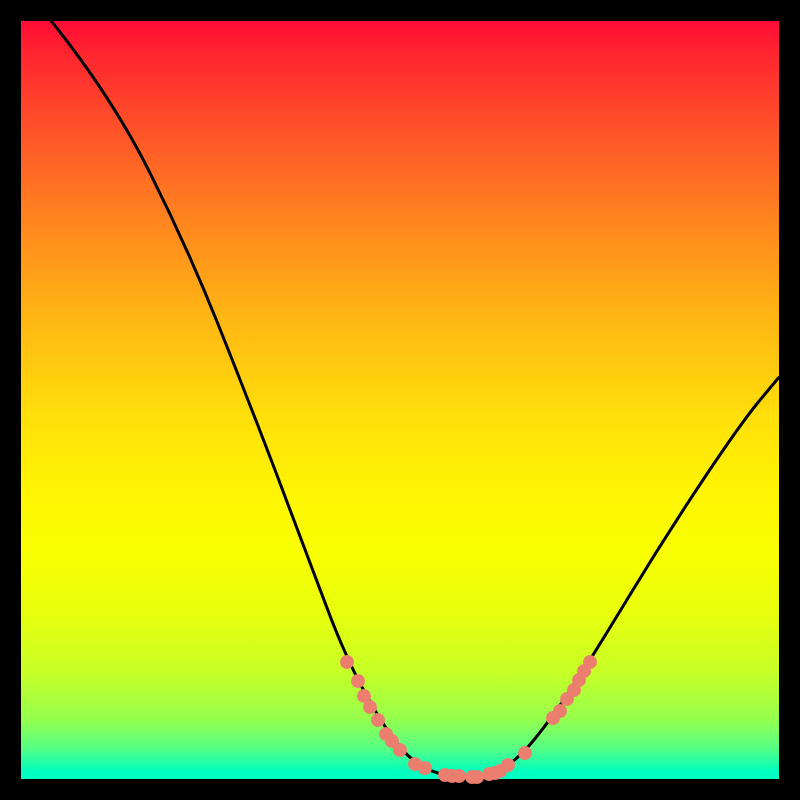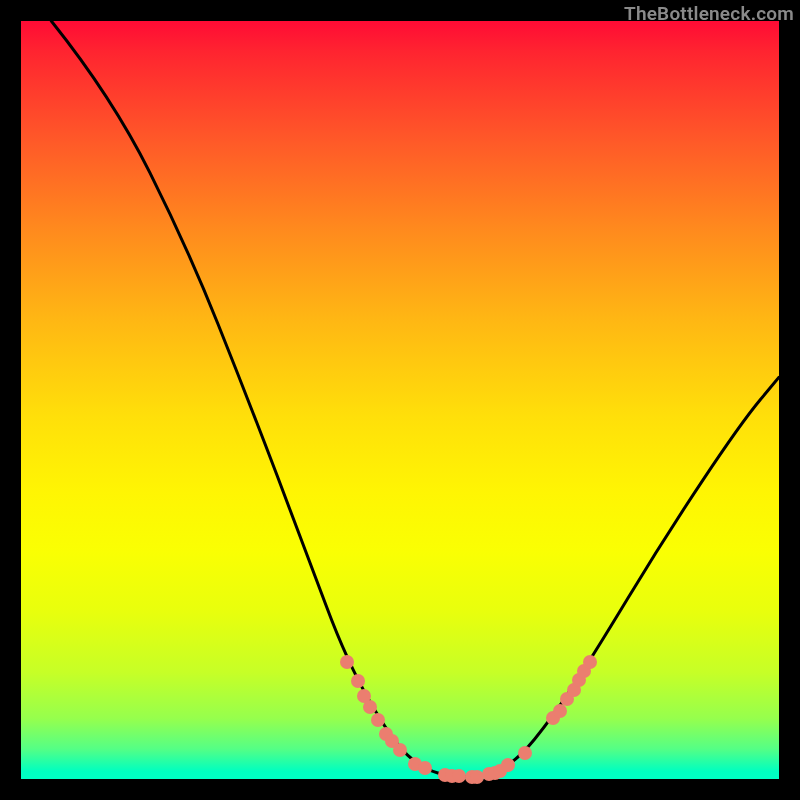--- a/index.html
+++ b/index.html
@@ -67,21 +67,20 @@
     height: 14px;
     border-radius: 50%;
     background: #eb7e6f;
     transform: translate(-50%, -50%);
   }
 </style>
 </head>
 <body>
 
 <div class="stage">
-  <div class="attribution">TheBottleneck.com</div>
   <div class="plot">
     <svg class="curve" viewBox="0 0 758 758" preserveAspectRatio="none">
       <path id="curve-path" d="M 30.32 0.00 Q 90.96 75.80 128.86 151.60 Q 166.76 227.40 197.08 303.20 Q 227.40 379.00 256.20 454.80 Q 285.01 530.60 305.47 585.56 Q 325.94 640.51 348.68 680.31 Q 371.42 720.10 386.58 734.12 Q 401.74 748.15 416.90 751.94 Q 432.06 755.73 449.12 755.73 Q 466.17 755.73 481.33 747.39 Q 496.49 739.05 513.55 718.20 Q 530.60 697.36 549.55 668.93 Q 568.50 640.51 606.40 577.98 Q 644.30 515.44 682.20 458.59 Q 720.10 401.74 739.05 379.00 T 758.00 356.26" fill="none" stroke="#000000" stroke-width="3" stroke-linecap="round" stroke-linejoin="round"></path>
     </svg>
     <div id="marker-layer">
         <div class="marker" style="left: 325.94px; top: 640.51px; background: rgb(235, 126, 111);"></div>
         <div class="marker" style="left: 336.55px; top: 660.22px; background: rgb(235, 126, 111);"></div>
         <div class="marker" style="left: 342.62px; top: 674.62px; background: rgb(235, 126, 111);"></div>
         <div class="marker" style="left: 349.44px; top: 685.99px; background: rgb(235, 126, 111);"></div>
         <div class="marker" style="left: 357.02px; top: 698.88px; background: rgb(235, 126, 111);"></div>

